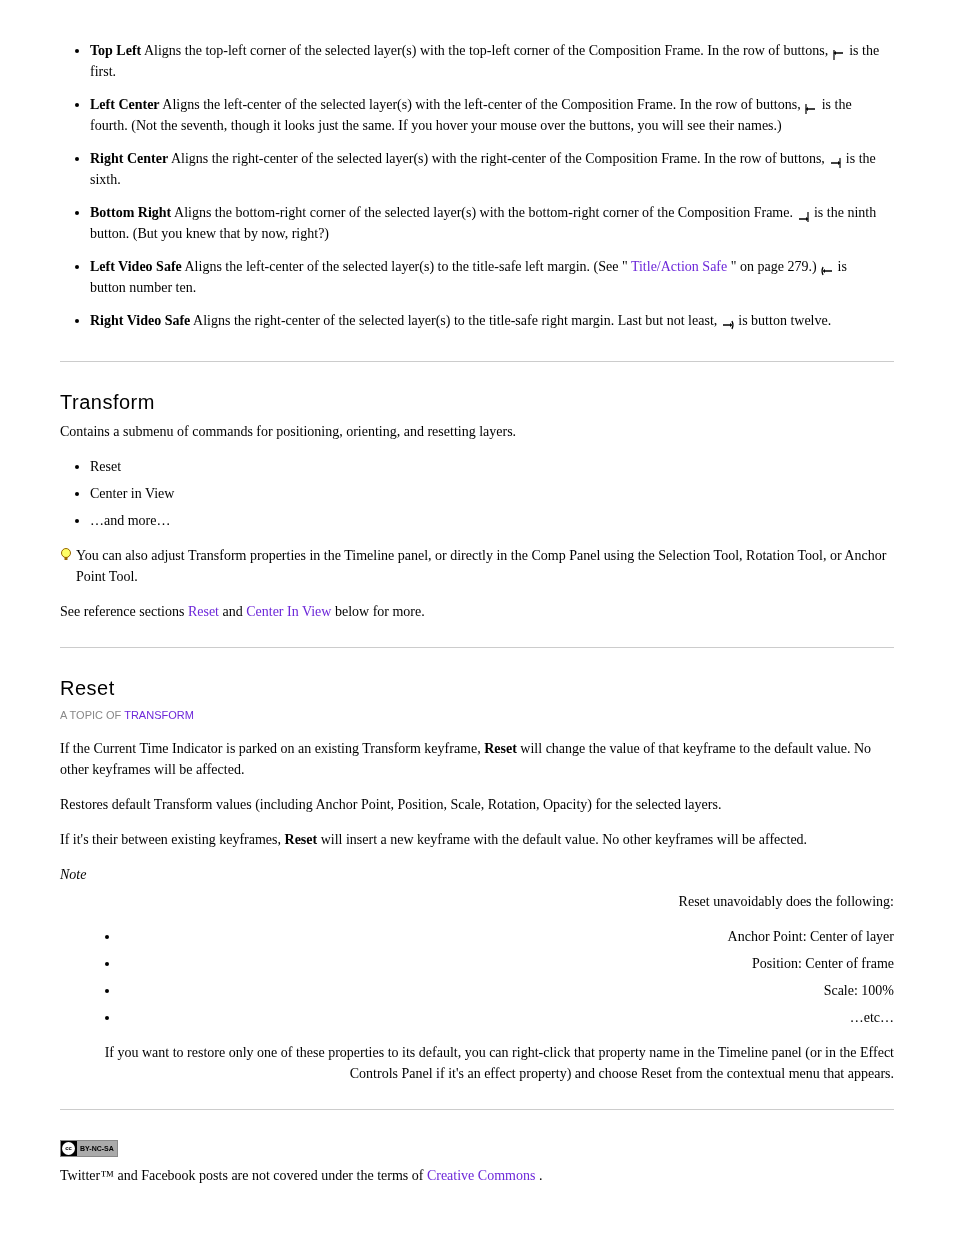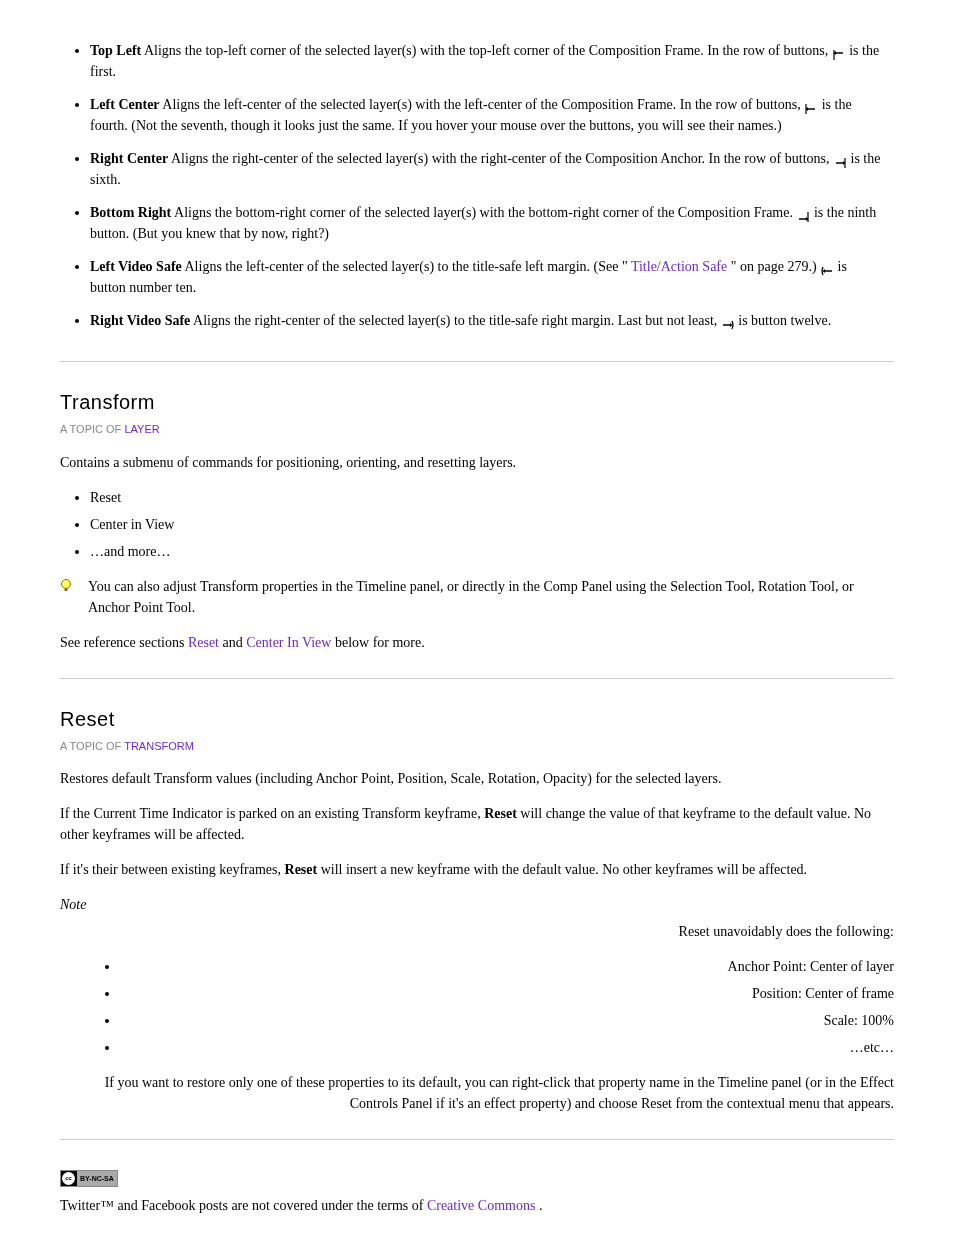--- a/index.html
+++ b/index.html
@@ -52,21 +52,21 @@
     list-style: disc;
     padding-left: 30px;
     margin: 0 0 14px 0;
   }
   ul.sub-list li {
     margin-bottom: 6px;
   }
   .tip-row {
     display: flex;
     align-items: flex-start;
-    gap: 16px;
+    gap: 4px;
     margin-bottom: 14px;
   }
   .tip-icon {
     flex: 0 0 auto;
     width: 12px;
     height: 16px;
     margin-top: 2px;
   }
   .note-label {
     margin-bottom: 6px;
@@ -143,21 +143,21 @@
         <svg viewBox="0 0 14 12">
             <line x1="2" y1="1" x2="2" y2="11" stroke="#000" stroke-width="1.2"></line>
             <line x1="3" y1="6" x2="11" y2="6" stroke="#000" stroke-width="1.5"></line>
             <polygon points="4,4 4,8 1.5,6" fill="#000"></polygon>
           </svg>
       </span>
       <span> is the fourth. (Not the seventh, though it looks just the same. If you hover your mouse over the buttons, you will see their names.)</span>
     </li>
     <li>
       <strong>Right Center</strong>
-      <span>Aligns the right-center of the selected layer(s) with the right-center of the Composition Anchor. In the row of buttons, </span>
+      <span>Aligns the right-center of the selected layer(s) with the right-center of the Composition Frame. In the row of buttons, </span>
       <span class="icon-inline">
         <svg viewBox="0 0 14 12">
             <line x1="12" y1="1" x2="12" y2="11" stroke="#000" stroke-width="1.2"></line>
             <line x1="3" y1="6" x2="11" y2="6" stroke="#000" stroke-width="1.5"></line>
             <polygon points="10,4 10,8 12.5,6" fill="#000"></polygon>
           </svg>
       </span>
       <span> is the sixth.</span>
     </li>
     <li>
@@ -196,24 +196,20 @@
             <polygon points="9,4 9,8 11.5,6" fill="#000"></polygon>
           </svg>
       </span>
       <span> is button twelve.</span>
     </li>
   </ul>
 
   <hr>
 
   <h2>Transform</h2>
-  <div class="topicof">
-    <span>A TOPIC OF</span>
-    <span class="ref">LAYER</span>
-  </div>
 
   <p>Contains a submenu of commands for positioning, orienting, and resetting layers.</p>
 
   <ul class="sub-list">
     <li>Reset</li>
     <li>Center in View</li>
     <li>…and more…</li>
   </ul>
 
   <div class="tip-row">
@@ -235,27 +231,27 @@
   </p>
 
   <hr>
 
   <h2>Reset</h2>
   <div class="topicof">
     <span>A TOPIC OF</span>
     <span class="ref">TRANSFORM</span>
   </div>
 
-  <p>Restores default Transform values (including Anchor Point, Position, Scale, Rotation, Opacity) for the selected layers.</p>
-
   <p>
     <span>If the Current Time Indicator is parked on an existing Transform keyframe, </span>
     <strong>Reset</strong>
     <span> will change the value of that keyframe to the default value. No other keyframes will be affected.</span>
   </p>
+
+  <p>Restores default Transform values (including Anchor Point, Position, Scale, Rotation, Opacity) for the selected layers.</p>
 
   <p>
     <span>If it's their between existing keyframes, </span>
     <strong>Reset</strong>
     <span> will insert a new keyframe with the default value. No other keyframes will be affected.</span>
   </p>
 
   <p class="note-label"><em>Note</em></p>
   <div style="padding-left:30px;text-align:right;">
     <p>Reset unavoidably does the following:</p>

